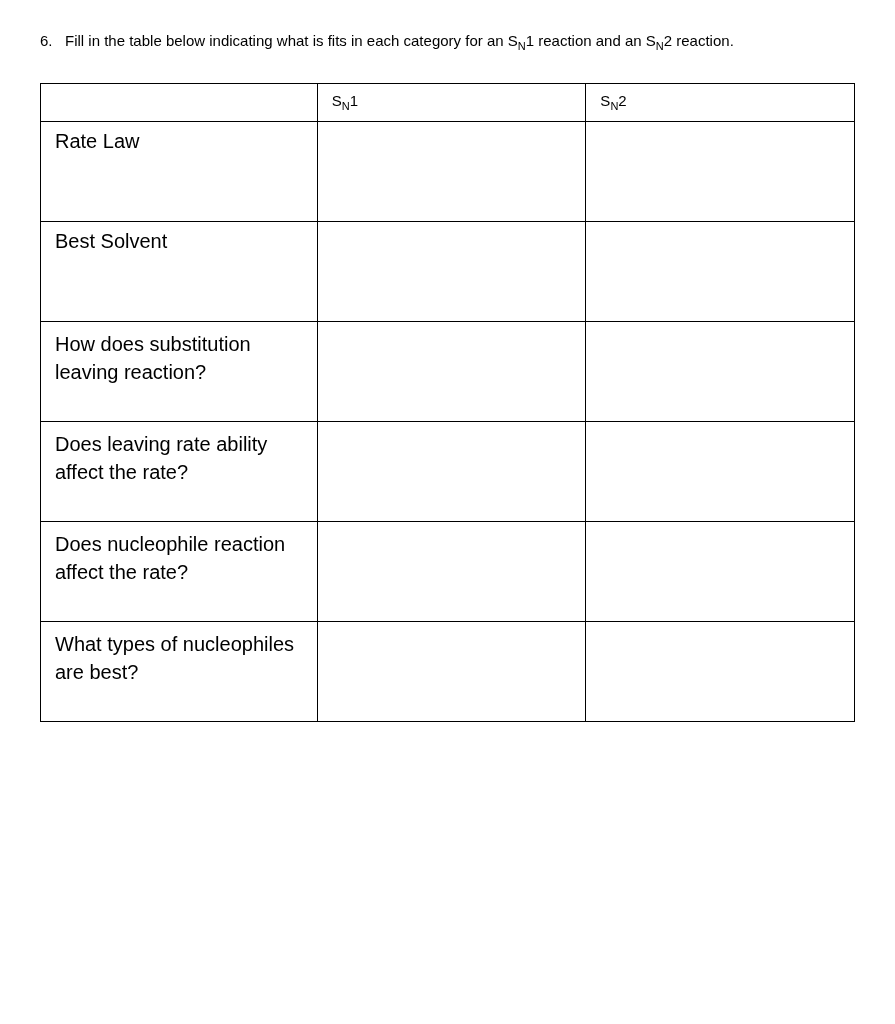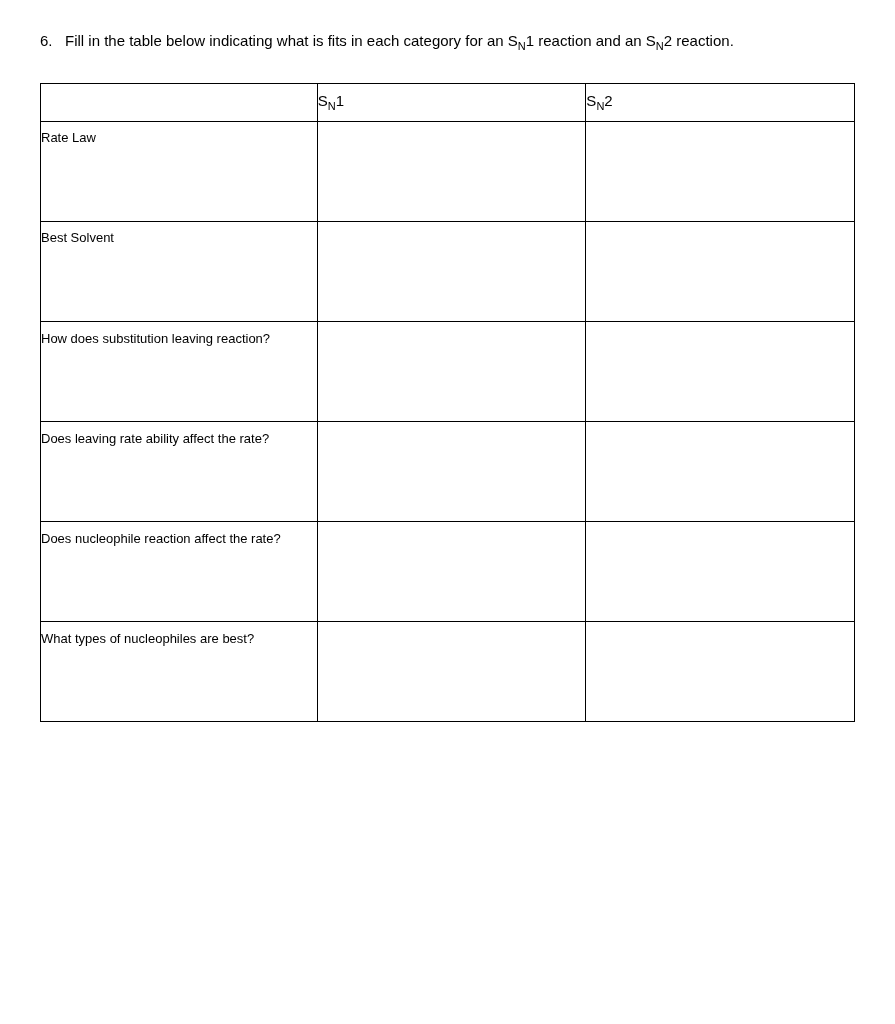--- a/index.html
+++ b/index.html
@@ -26,34 +26,34 @@
 
     table {
       border-collapse: collapse;
       width: 100%;
       table-layout: fixed;
     }
 
     th, td {
       border: 1px solid #000000;
       vertical-align: top;
-      padding: 8px 0;
+      padding: 8px 14px;
     }
 
     th {
       font-weight: normal;
       text-align: left;
       font-size: 15px;
       height: 38px;
       vertical-align: middle;
     }
 
     td {
       height: 100px;
-      font-size: 13px;
+      font-size: 20px;
     }
 
     col.col-category {
       width: 34%;
     }
     col.col-sn1 {
       width: 33%;
     }
     col.col-sn2 {
       width: 33%;

